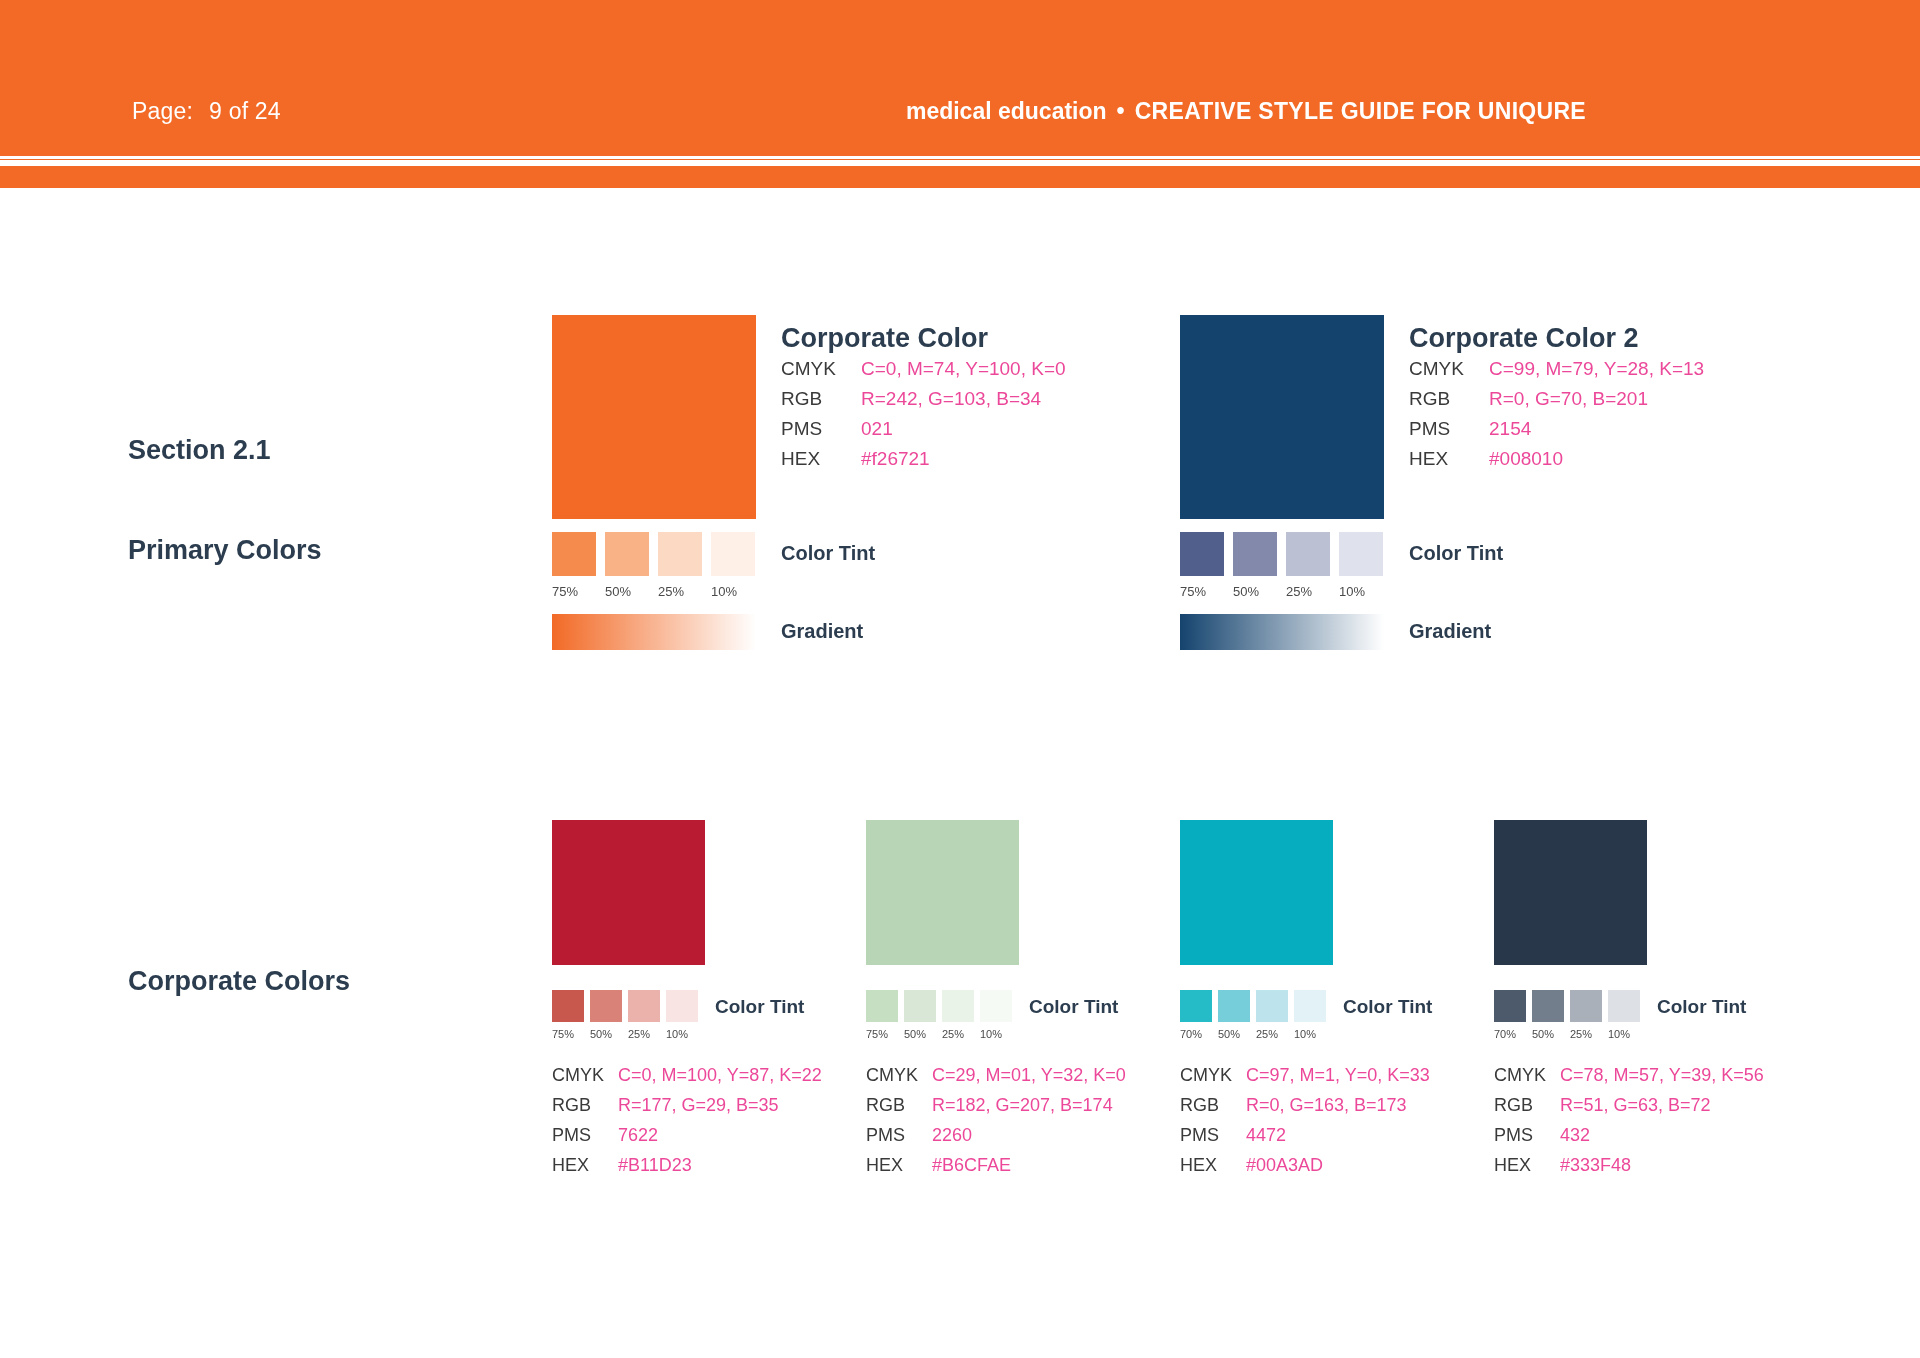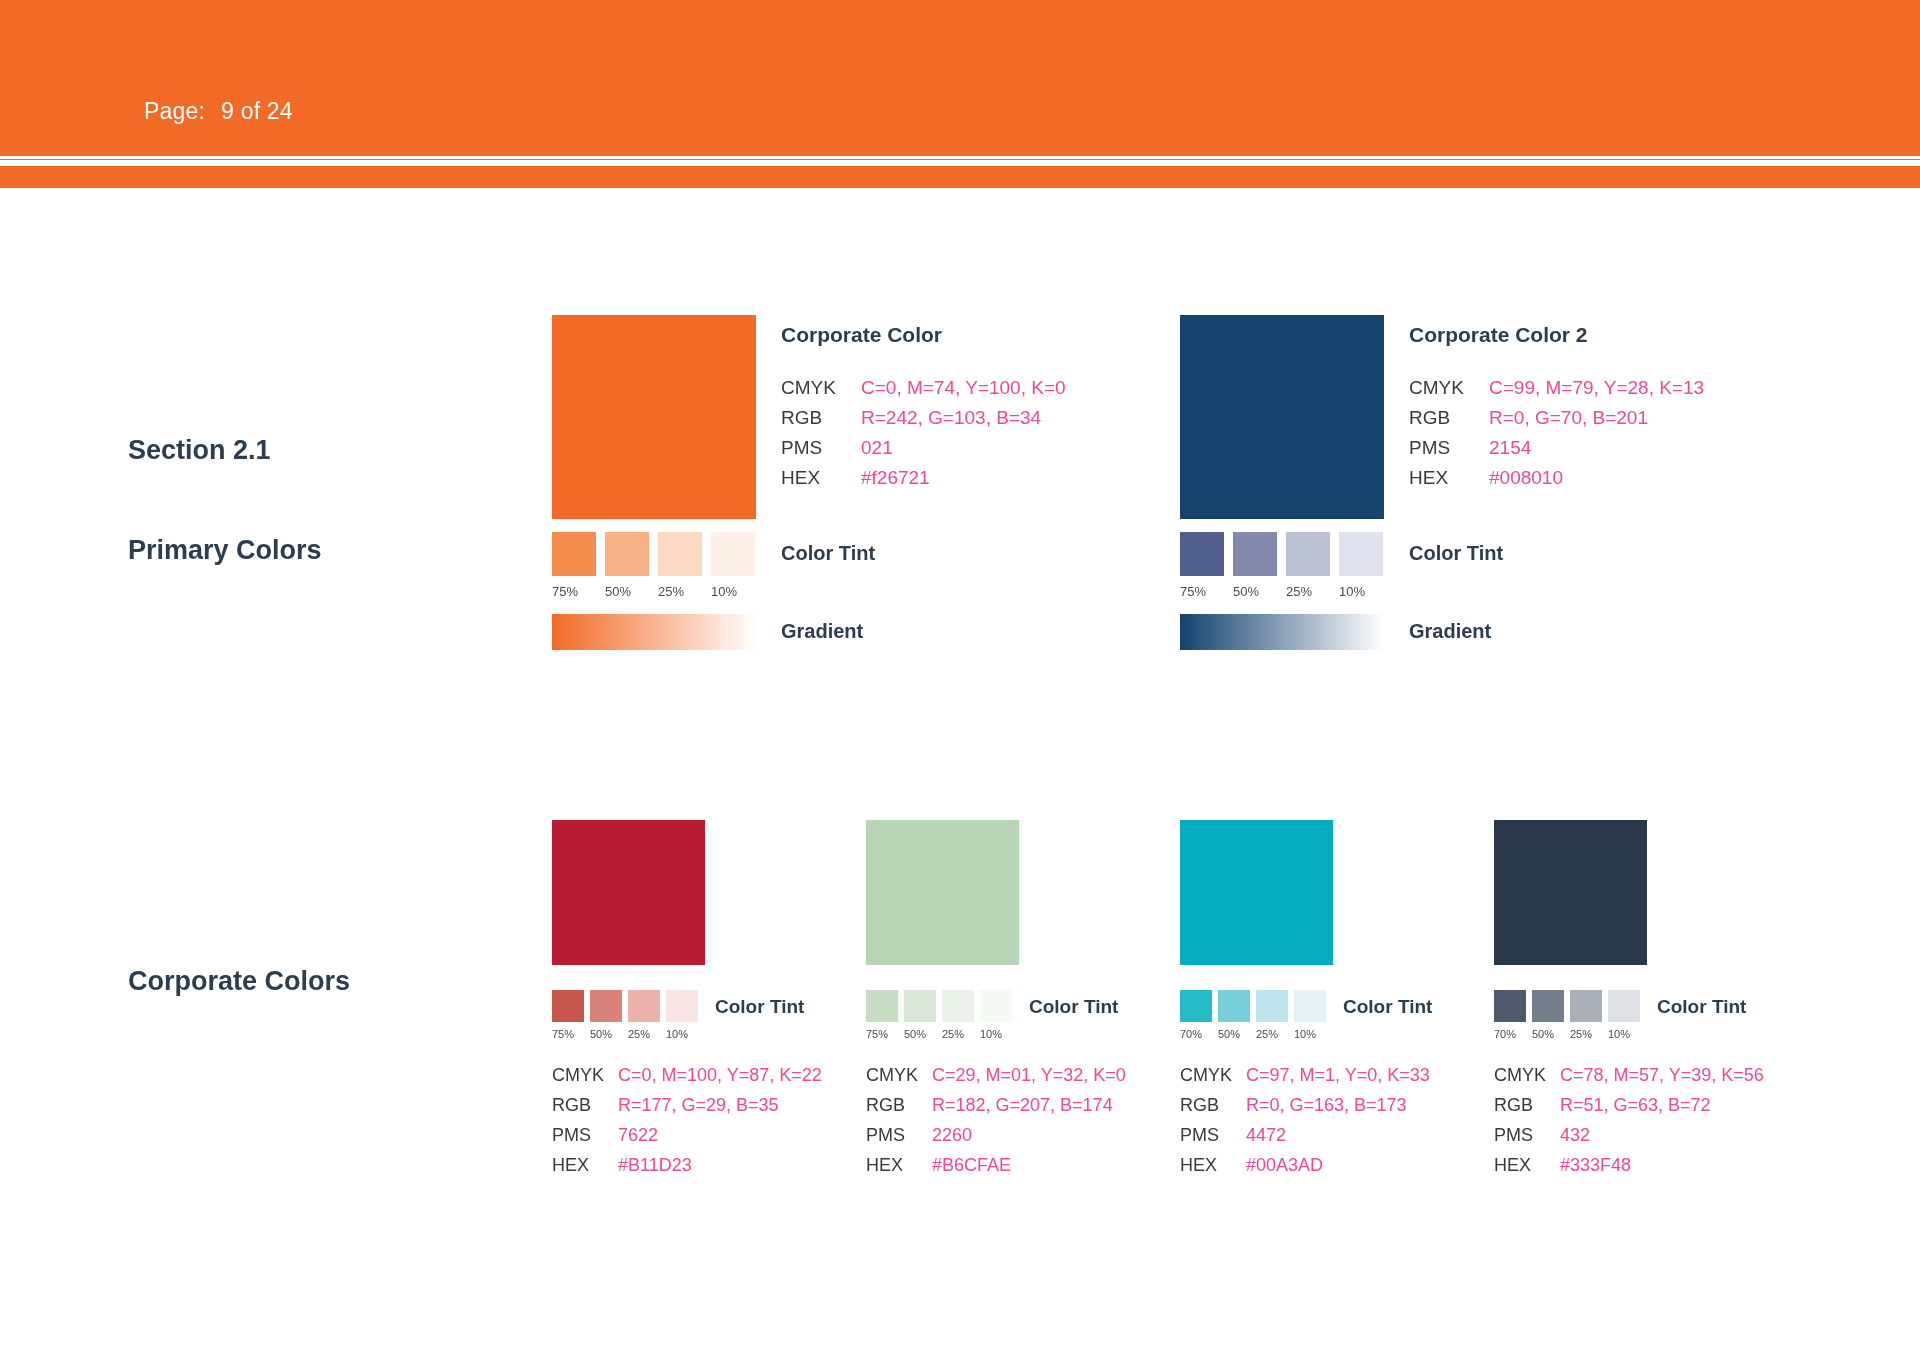--- a/index.html
+++ b/index.html
@@ -12,21 +12,21 @@
     overflow:hidden;
     position:relative;
   }
 
   
   .header{
     position:absolute; left:0; top:0; width:1920px; height:160px;
     background:#f26a26;
   }
   .header-row{
-    position:absolute; left:16px; top:98px; width:1710px; height:40px;
+    position:absolute; left:4px; top:98px; width:1710px; height:40px;
   }
   .page-label{
     position:absolute; left:128px; top:0;
     color:#ffffff; font-size:23px; letter-spacing:.2px;
     white-space:nowrap;
   }
   .page-label .page-word{ margin-right:16px; }
   .header-title{
     position:absolute; right:128px; top:0;
     white-space:nowrap; color:#ffffff; font-size:23px;
@@ -55,21 +55,21 @@
 
   
   .primary-block{ position:absolute; top:315px; }
   .primary-block.p1{ left:552px; }
   .primary-block.p2{ left:1180px; }
 
   .big-swatch{ width:204px; height:204px; }
 
   .info{ position:absolute; left:229px; top:8px; width:420px; }
   .info-title{
-    font-size:21px; font-weight:700; color:#2b3d4f; margin-bottom:26px;
+    font-size:27px; font-weight:700; color:#2b3d4f; 
     white-space:nowrap;
   }
   .info-rows{ font-size:19px; color:#3a3a3a; line-height:30px; }
   .info-row{ display:flex; white-space:nowrap; }
   .info-key{ width:80px; flex:0 0 80px; color:#3a3a3a; }
   .info-val{ color:#ec4899; }
 
   
   .tint-row{ position:absolute; }
   .primary-block .tint-row{ top:217px; left:0; }
@@ -112,20 +112,23 @@
   .sec-info .info-key{ width:66px; flex:0 0 66px; }
 </style>
 </head>
 <body>
 
 <div class="header" style="background: rgb(242, 106, 38);">
   <div class="header-row">
     <div class="page-label">
       <span class="page-word">Page:</span><span>9 of 24</span>
     </div>
+    <div class="header-title">
+      <span class="soft">medical education</span><span class="dot">•</span><span class="caps">CREATIVE STYLE GUIDE FOR UNIQURE</span>
+    </div>
   </div>
   <div class="header-rule r1"></div>
   <div class="header-rule r2"></div>
 </div>
 <div class="header-tail" style="background: rgb(242, 106, 38);"></div>
 
 <div class="rail-label rail-section">Section 2.1</div>
 <div class="rail-label rail-primary">Primary Colors</div>
 <div class="rail-label rail-secondary">Corporate Colors</div>
 

